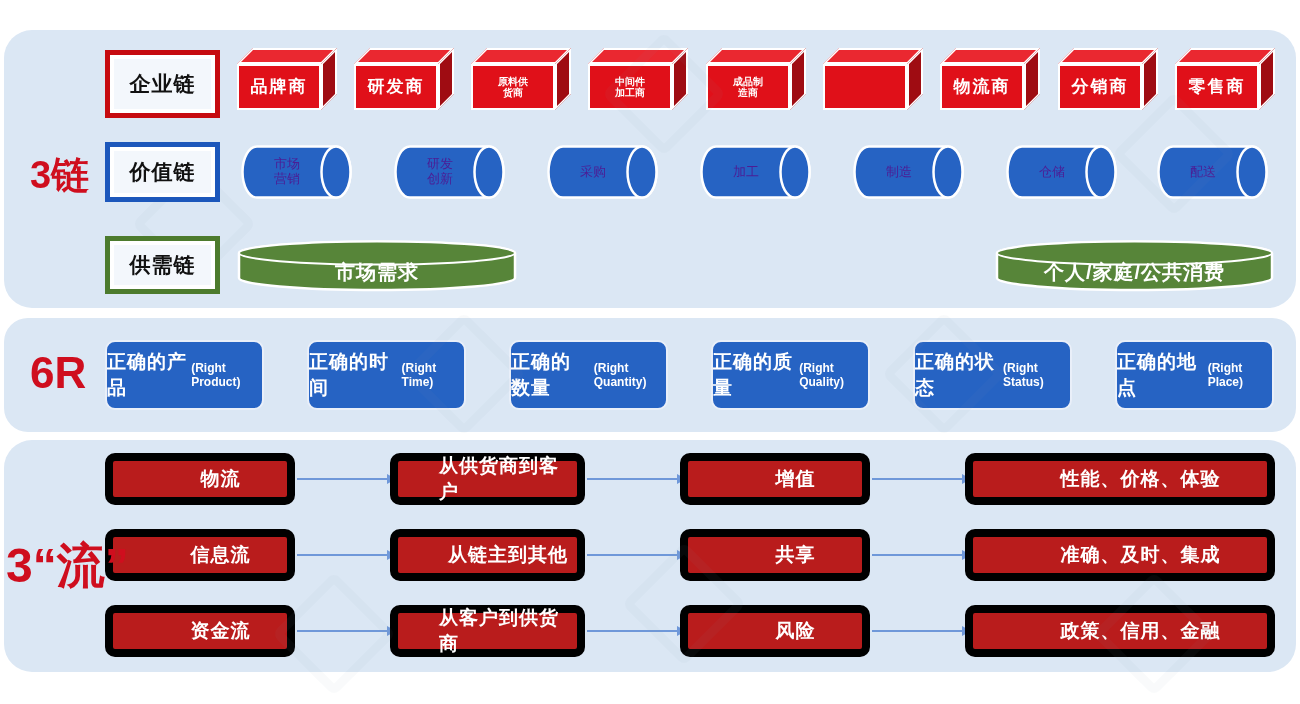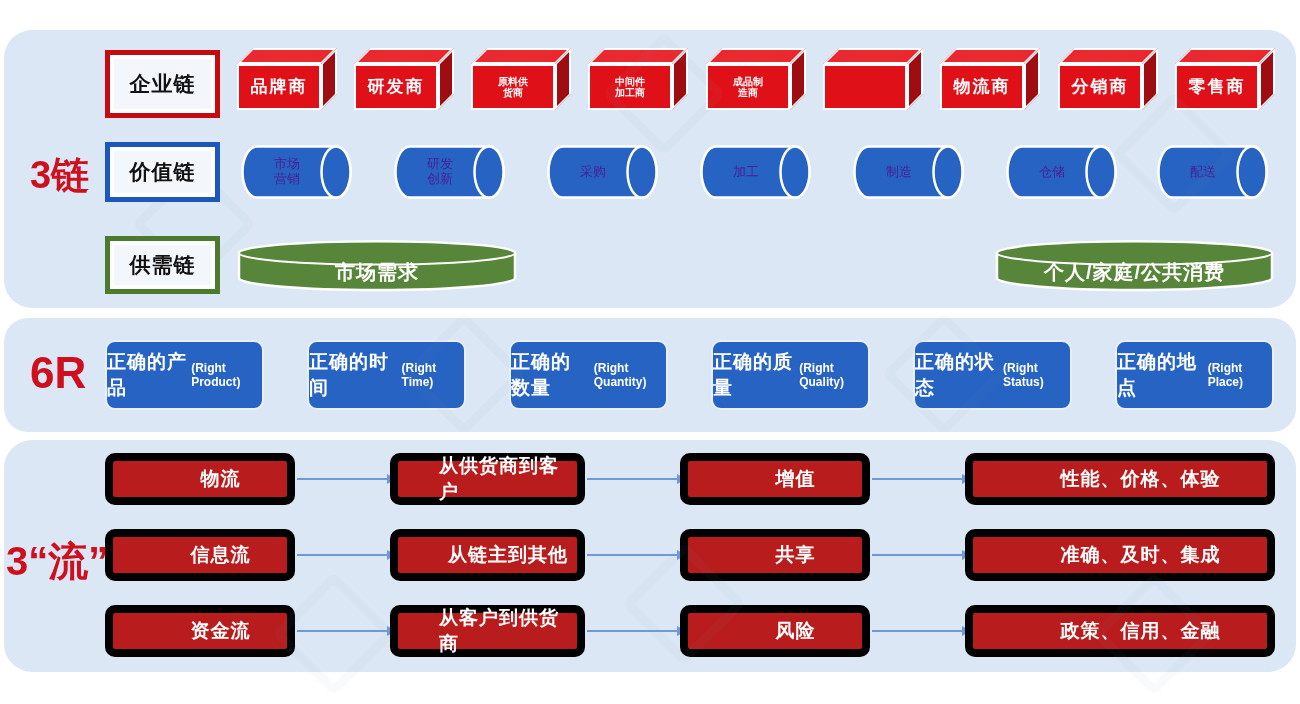--- a/index.html
+++ b/index.html
@@ -9,21 +9,21 @@
     font-family:"Liberation Sans","DejaVu Sans",sans-serif;
   }
   .panel { position:absolute; left:4px; width:1292px; background:#dbe7f4; border-radius:28px; }
   #panel-chains { top:30px; height:278px; }
   #panel-6r    { top:318px; height:114px; border-radius:24px; }
   #panel-flows { top:440px; height:232px; }
 
   .section-label { position:absolute; color:#cf0e1e; font-weight:bold; z-index:5; }
   #label-3chains { left:22px; top:150px; font-size:38px;margin-left:8px; }
   #label-6r      { left:30px; top:348px; font-size:44px; }
-  #label-3flows  { left:6px;  top:534px; font-size:40px; }
+  #label-3flows  { left:6px;  top:534px; font-size:48px; }
 
   
   .tag {
     position:absolute; left:105px; width:115px; box-sizing:border-box;
     background:#f3f7fc; display:flex; align-items:center; justify-content:center;
     font-weight:bold; font-size:21px; color:#111; letter-spacing:1px; z-index:4;
     box-shadow: inset 0 0 0 4px #ffffff;
   }
   .tag-red   { top:50px;  height:68px; border:5px solid #c60b10; }
   .tag-blue  { top:142px; height:60px; border:5px solid #1c57bb; }

